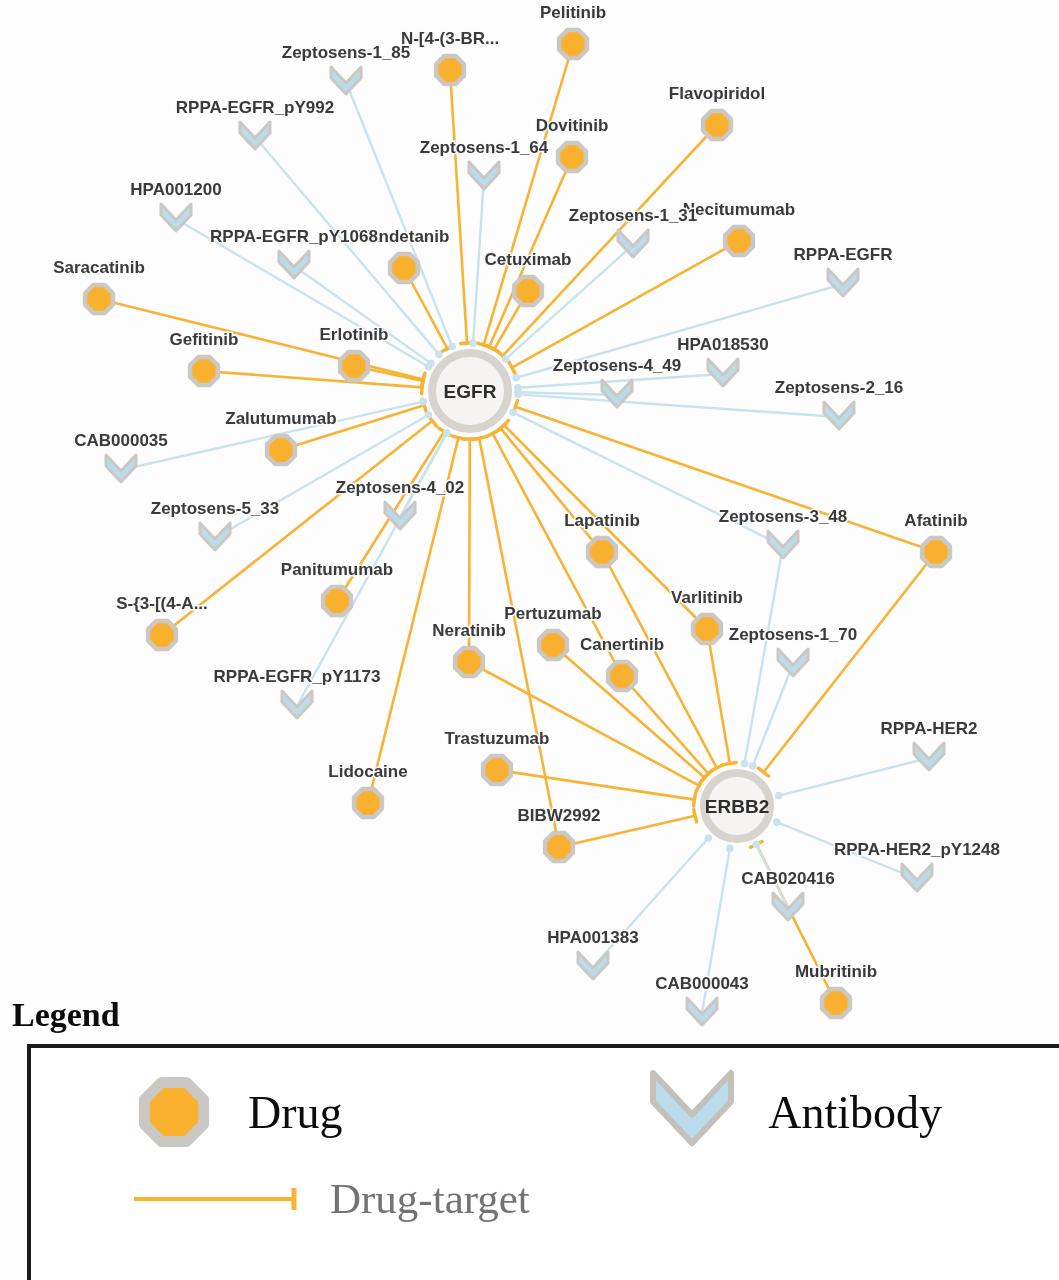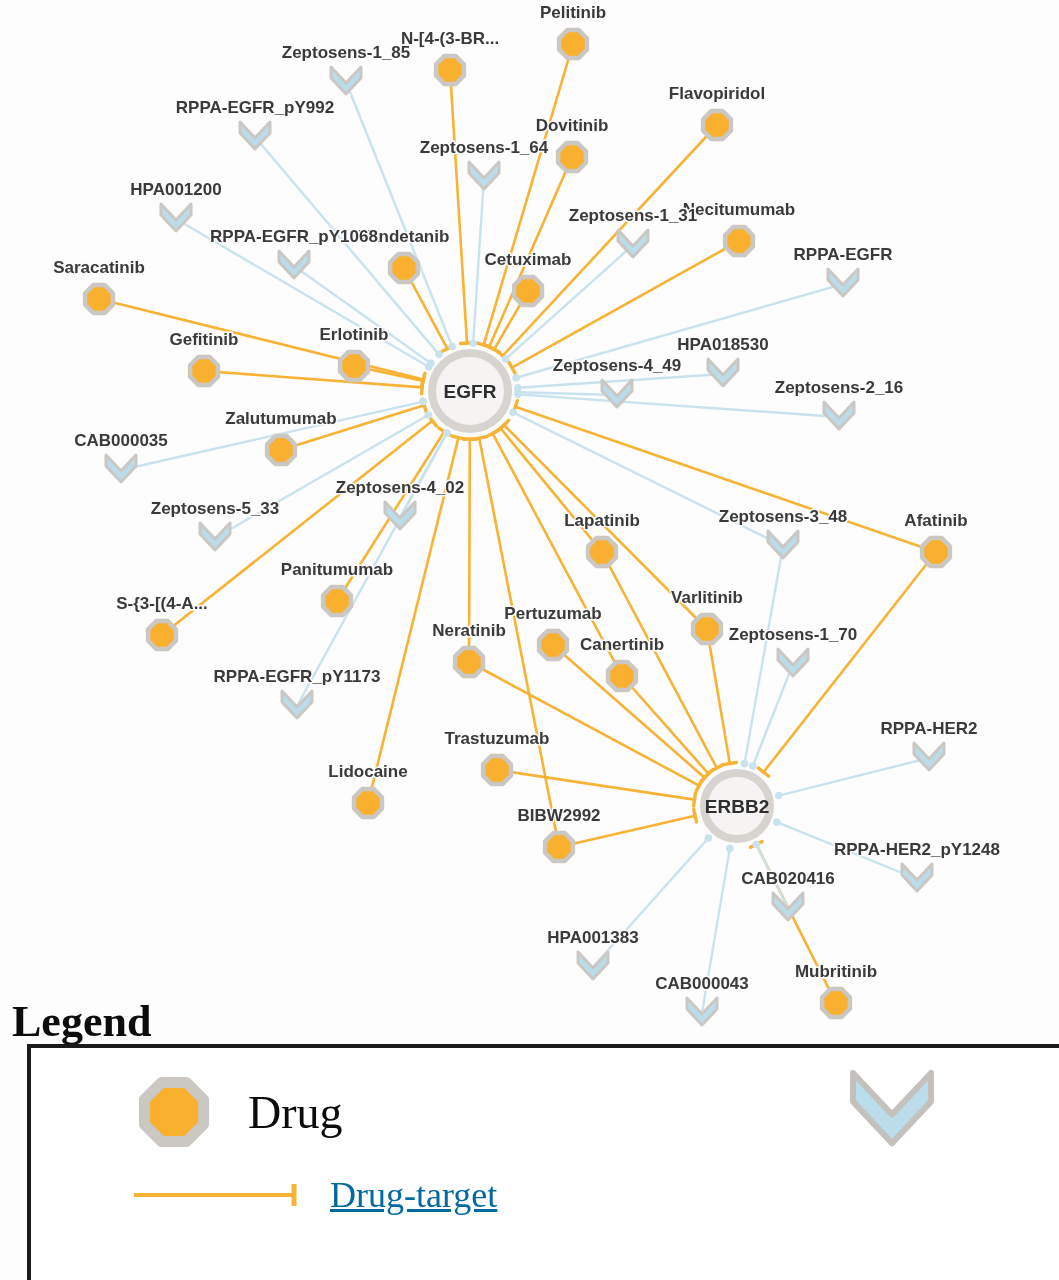--- a/index.html
+++ b/index.html
@@ -4,29 +4,29 @@
 <style>
   html,body{margin:0;padding:0;background:#ffffff;}
   #stage{position:relative;width:1059px;height:1280px;background:#fdfdfd;overflow:hidden;
          font-family:"Liberation Sans",sans-serif;}
   #net{position:absolute;top:0;left:0;}
   .nlabel{font-family:"Liberation Sans",sans-serif;font-weight:bold;font-size:17px;
           fill:#3a3a3a;stroke:#fbfbfb;stroke-width:3px;paint-order:stroke;}
   .glabel{font-family:"Liberation Sans",sans-serif;font-weight:bold;font-size:19px;
           fill:#2e2e2e;}
   #legend-heading{position:absolute;top:996px;left:12px;
-          font-family:"Liberation Serif",serif;font-weight:bold;font-size:44px;color:#0c0c0c;}
+          font-family:"Liberation Serif",serif;font-weight:bold;font-size:34px;color:#0c0c0c;}
   #legend-box{position:absolute;top:1044px;left:27px;width:1039px;height:256px;
           border:4px solid #1b1b1b;background:#ffffff;box-sizing:border-box;}
   .leg-row1{display:flex;align-items:center;justify-content:space-between;
           padding:16px 120px 0 95px;}
   .leg-row2{display:flex;align-items:center;padding:14px 0 0 95px;}
   .leg-item{display:flex;align-items:center;gap:26px;}
   .leg-text{font-family:"Liberation Serif",serif;font-size:46px;color:#0c0c0c;}
-  .leg-edge-text{font-family:"Liberation Serif",serif;font-size:36px;color:#0369a1;text-decoration:underline;}
+  .leg-edge-text{font-family:"Liberation Serif",serif;font-size:43px;color:#737373;}
   .leg-edge-item{display:flex;align-items:center;gap:14px;}
   .leg-edge-item + .leg-edge-item{margin-left:80px;}
 </style>
 </head>
 <body>
 
 <div id="stage">
 
   <svg id="net" width="1059" height="1035" viewBox="0 0 1059 1035">
       <g>
@@ -238,20 +238,21 @@
       <div class="leg-item">
         <svg width="96" height="96" viewBox="0 0 96 96">
           <polygon points="77.6,60.3 60.3,77.6 35.7,77.6 18.4,60.3 18.4,35.7 35.7,18.4 60.3,18.4 77.6,35.7" fill="#F8B02E" stroke="#CBC7C3" stroke-width="11" stroke-linejoin="round"></polygon>
         </svg>
         <span class="leg-text">Drug</span>
       </div>
       <div class="leg-item">
         <svg width="100" height="92" viewBox="0 0 100 92">
           <path d="M11,7 L50,48.6 L89,7 L89,35.6 L50,77.2 L11,35.6 Z" fill="#BBDDEB" stroke="#C4C0BC" stroke-width="6" stroke-linejoin="round"></path>
         </svg>
+        <span class="leg-text">Antibody</span>
       </div>
     </div>
     <div class="leg-row2">
       <div class="leg-edge-item">
         <svg width="190" height="34" viewBox="0 0 190 34">
           <line x1="8" y1="17" x2="168" y2="17" stroke="#F8B234" stroke-width="4"></line>
           <line x1="168" y1="6" x2="168" y2="28" stroke="#F8B234" stroke-width="5"></line>
         </svg>
         <span class="leg-edge-text">Drug-target</span>
       </div>

